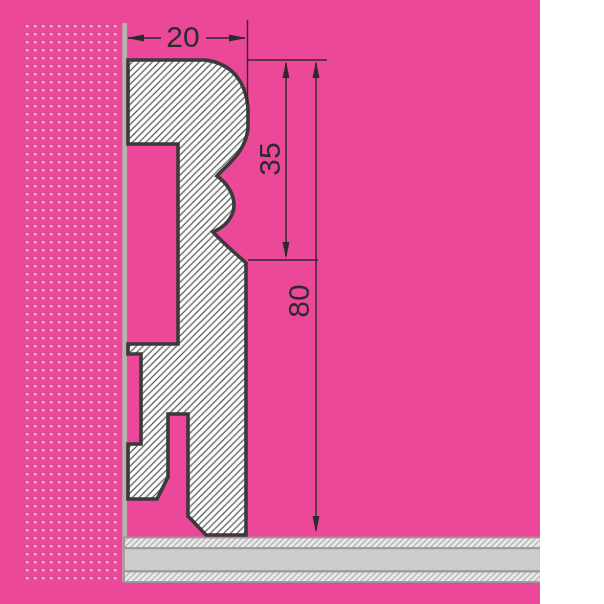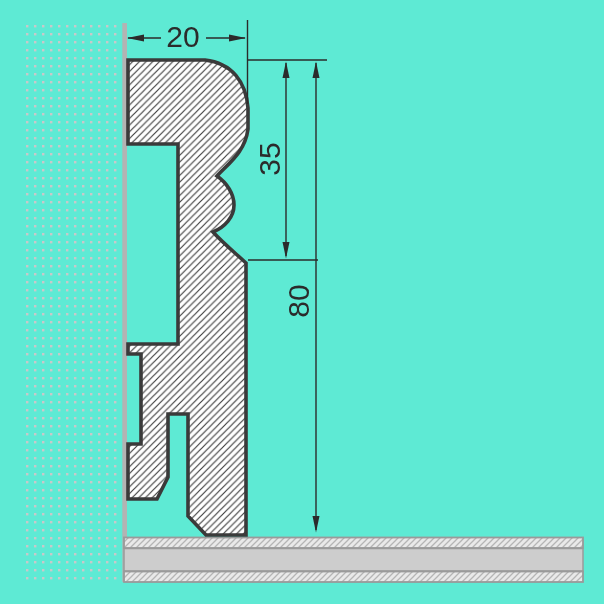--- a/index.html
+++ b/index.html
@@ -1,16 +1,16 @@
 <!DOCTYPE html>
 <html><head>
 <meta charset="utf-8">
 <style>
   html,body{margin:0;padding:0;background:#ffffff;}
-  .stage{position:relative;width:604px;height:604px;background:#5eead4;overflow:hidden;}
+  .stage{position:relative;width:540px;height:604px;background:#ec4899;overflow:hidden;}
   svg{display:block;}
   text.dim{
     font-family:"Liberation Sans", sans-serif;
     font-size:30px;
     fill:#2b2b2b;
   }
 </style>
 </head>
 <body>
 

